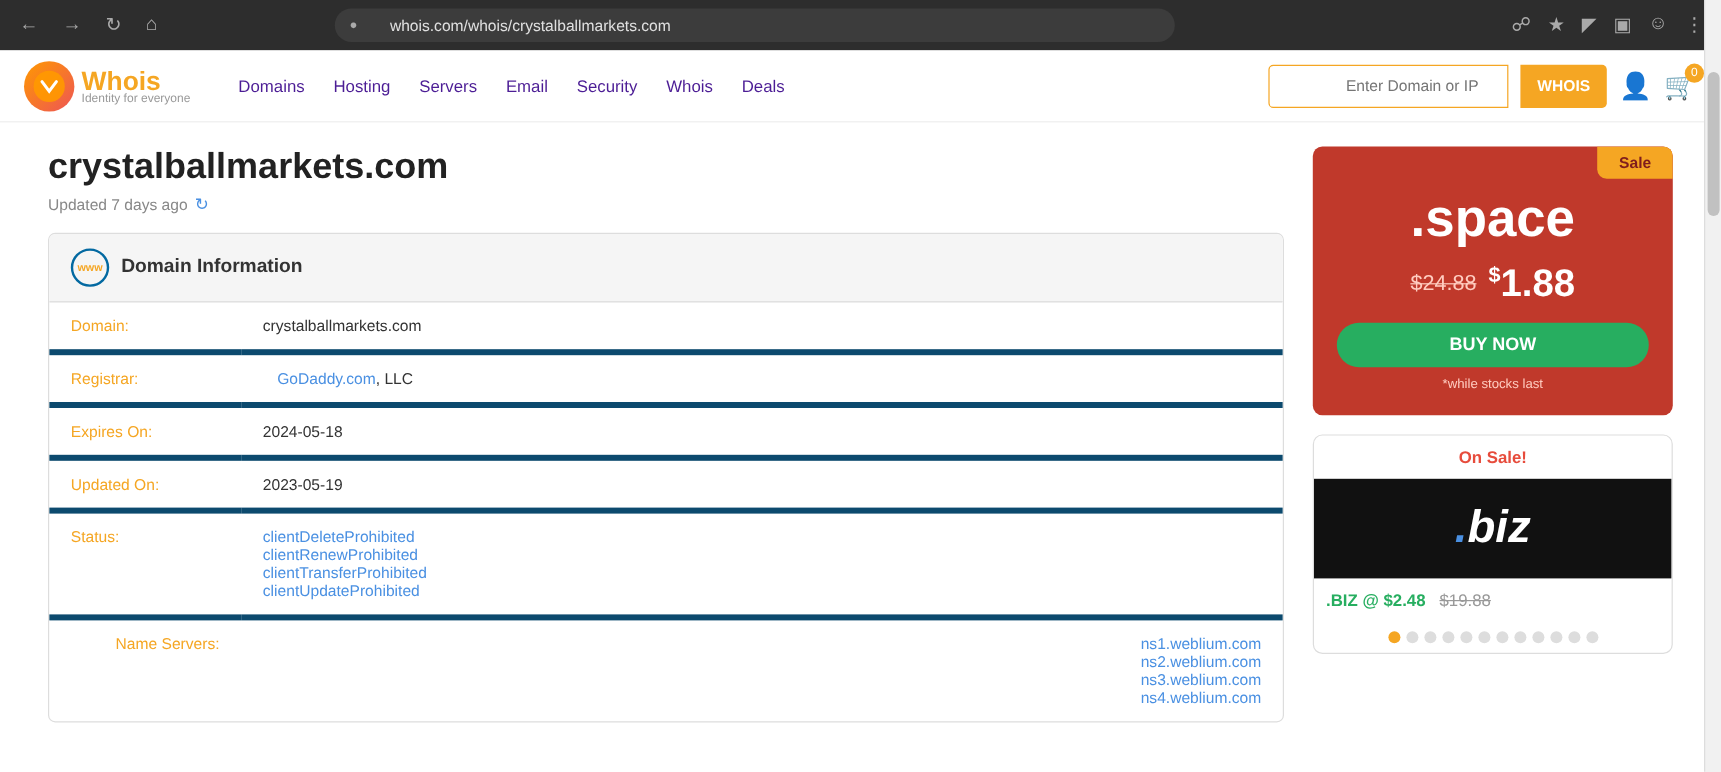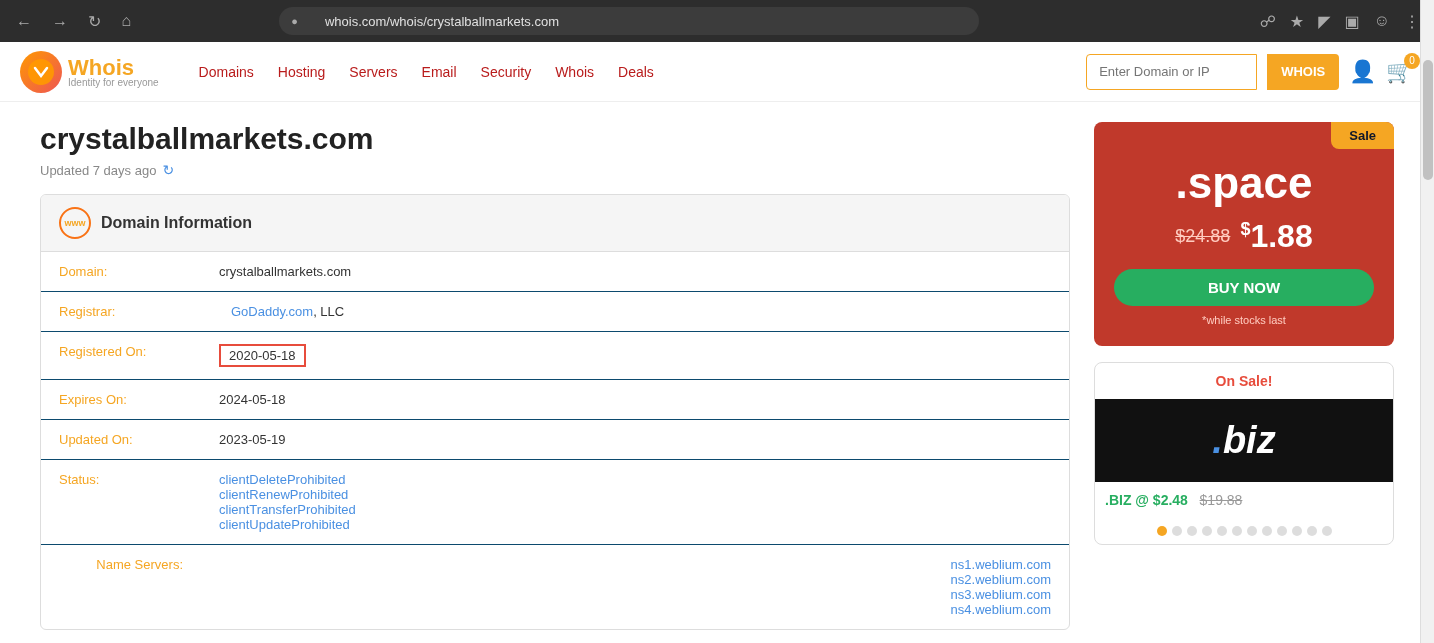--- a/index.html
+++ b/index.html
@@ -58,30 +58,31 @@
       display: flex;
       align-items: center;
       justify-content: center;
       color: white;
       font-weight: bold;
       font-size: 18px;
     }
     .logo-text { font-size: 22px; font-weight: bold; color: #f5a623; }
     .logo-sub { font-size: 10px; color: #999; display: block; margin-top: -4px; }
     .nav-links { display: flex; gap: 24px; align-items: center; }
-    .nav-links a { text-decoration: none; color: #b91c1c; font-size: 14px; }
+    .nav-links a { text-decoration: none; color: #4c1d95; font-size: 14px; }
     .search-area { display: flex; align-items: center; margin-left: auto; gap: 10px; }
     .search-input {
       border: 1px solid #f5a623;
       border-radius: 4px 0 0 4px;
-      padding: 6px 12px;
+      padding: 6px 24px;
       font-size: 13px;
       outline: none;
-      width: 171px;
+      width: 200px;
       height: 36px;
+      text-align: right;
     }
     .search-btn {
       background: #f5a623;
       border: none;
       color: white;
       padding: 6px 14px;
       font-size: 13px;
       font-weight: bold;
       cursor: pointer;
       border-radius: 0 4px 4px 0;
@@ -145,33 +146,33 @@
       background: #f5f5f5;
       padding: 12px 18px;
       display: flex;
       align-items: center;
       gap: 10px;
       border-bottom: 1px solid #ddd;
     }
     .www-icon {
       width: 32px;
       height: 32px;
-      border: 2px solid #f97316;
+      border: 2px solid #0369a1;
       border-radius: 50%;
       display: flex;
       align-items: center;
       justify-content: center;
       font-size: 9px;
       font-weight: bold;
       color: #f5a623;
     }
     .domain-info-header h2 { font-size: 16px; font-weight: bold; color: #333; }
 
     .info-table { width: 100%; border-collapse: collapse; }
-    .info-table tr { border-bottom: 1px solid #0c4a6e; }
+    .info-table tr { border-bottom: 5px solid #0c4a6e; }
     .info-table tr:last-child { border-bottom: none; text-align: right; }
     .info-table td { padding: 12px 18px; vertical-align: top; }
     .info-table td:first-child { color: #f5a623; width: 160px; font-size: 13px; }
     .info-table td:last-child { color: #333; font-size: 13px; }
     .link-blue { color: #4a90e2; text-decoration: none; margin-left: 12px; }
     .status-link { color: #4a90e2; display: block; text-decoration: none; font-size: 13px; }
 
     
     .right-panel { width: 300px; display: flex; flex-direction: column; gap: 16px; }
 
@@ -183,21 +184,21 @@
       color: white;
       text-align: center;
       position: relative;
       overflow: hidden;
     }
     .sale-badge {
       position: absolute;
       top: 0;
       right: 0;
       background: #f5a623;
-      color: #0f172a;
+      color: #7f1d1d;
       font-weight: bold;
       font-size: 13px;
       padding: 6px 18px;
       border-bottom-left-radius: 8px;
     }
     .space-tld {
       font-size: 44px;
       font-weight: bold;
       color: white;
       margin: 16px 0 10px;
@@ -344,26 +345,20 @@
           <td>Domain:</td>
           <td>crystalballmarkets.com</td>
         </tr>
         <tr>
           <td>Registrar:</td>
           <td>
             <a href="#" class="link-blue">GoDaddy.com</a>, LLC
           </td>
         </tr>
         <tr>
-          <td>Registered On:</td>
-          <td>
-            <span style="border: 2px solid #e74c3c; display: inline-block; padding: 2px 8px;">2020-05-18</span>
-          </td>
-        </tr>
-        <tr>
           <td>Expires On:</td>
           <td>2024-05-18</td>
         </tr>
         <tr>
           <td>Updated On:</td>
           <td>2023-05-19</td>
         </tr>
         <tr>
           <td>Status:</td>
           <td>

